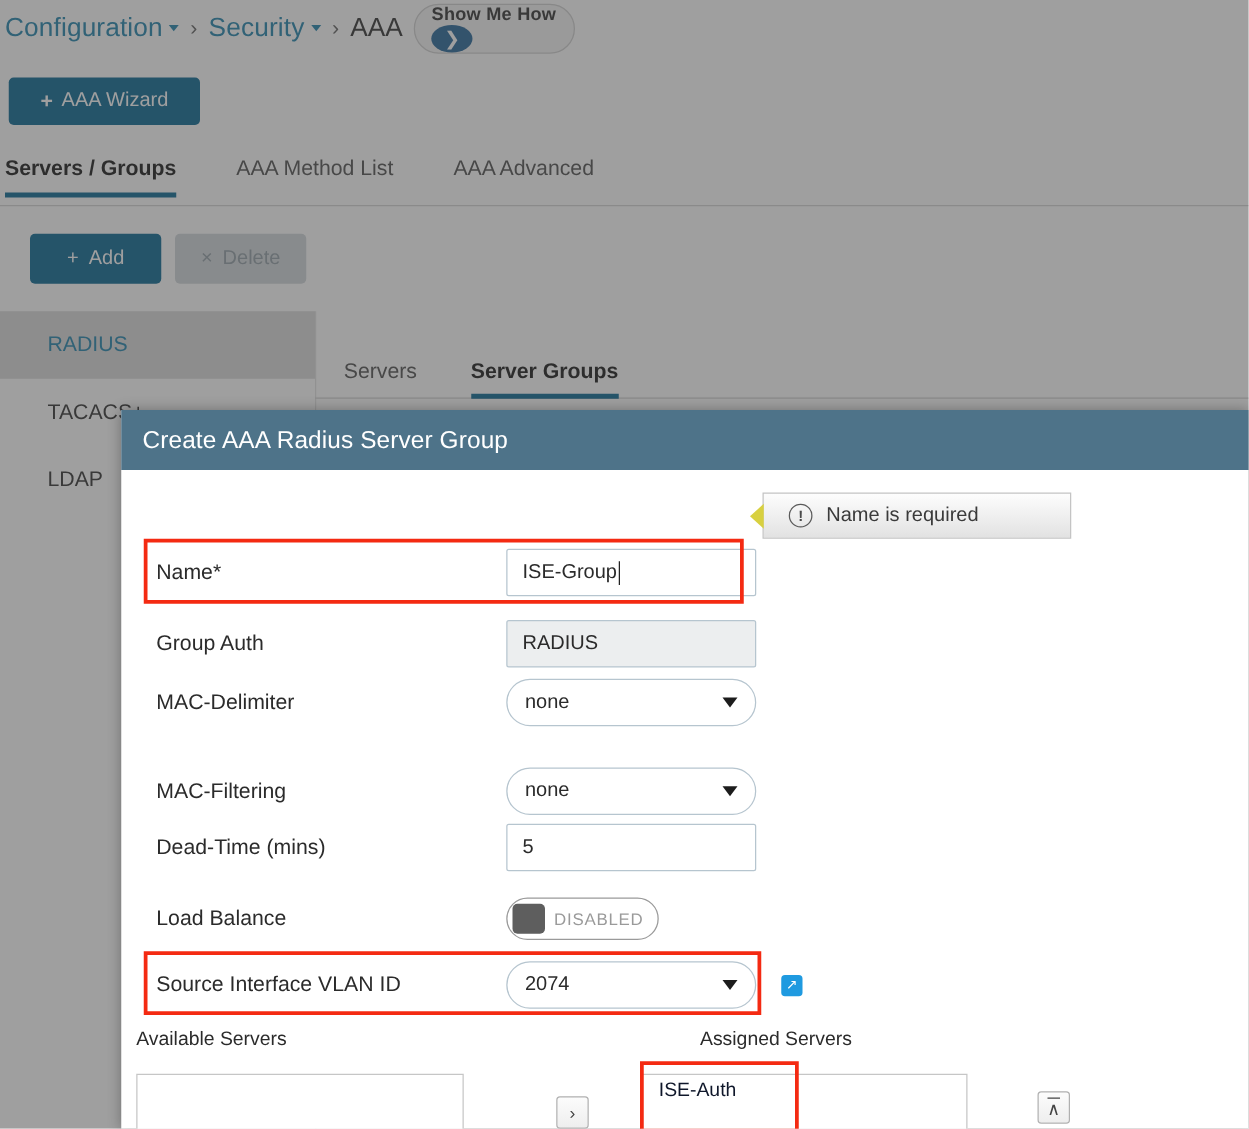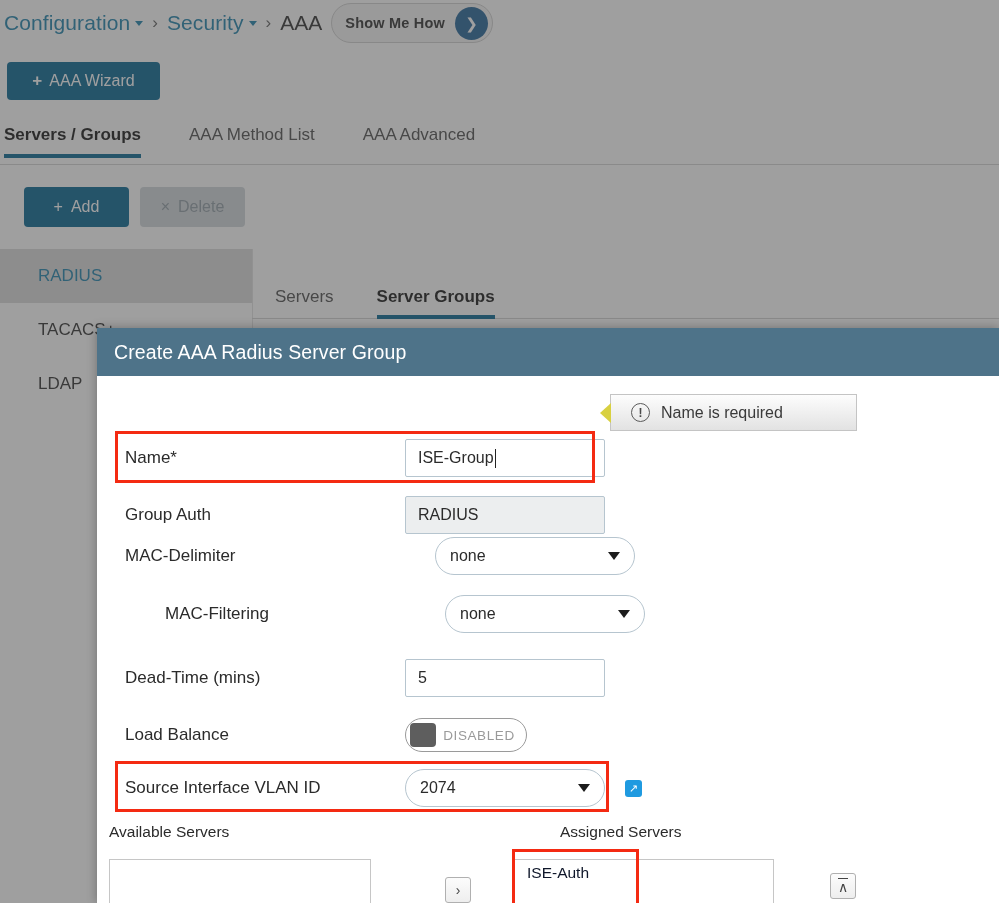--- a/index.html
+++ b/index.html
@@ -55,28 +55,28 @@
     font-size: 17px;
     margin: 0 9px;
   }
   .crumb-current {
     color: #2b2b2b;
     font-size: 21px;
   }
 
   .showmehow {
     display: inline-flex;
-    align-items: center;
     margin-left: 9px;
     height: 40px;
     border: 1px solid #cfcfcf;
     border-radius: 20px;
     background: #f4f4f4;
     padding: 0 4px 0 13px;
     box-sizing: border-box;
+    flex-direction: column;
   }
   .showmehow-label {
     font-size: 14.5px;
     font-weight: bold;
     color: #2b2b2b;
     letter-spacing: 0.2px;
     margin-right: 10px;
     white-space: nowrap;
   }
   .showmehow-circle {
@@ -499,29 +499,29 @@
           <span>ISE-Group</span>
             <span class="caret-bar"></span>
         </div>
       </div>
 
       <div class="frow" style="top:119px;">
         <div class="flabel">Group Auth</div>
         <div class="finput readonly">RADIUS</div>
       </div>
 
-      <div class="frow" style="top:160px;justify-content:space-between;">
+      <div class="frow" style="top:166px;">
         <div class="flabel">MAC-Delimiter</div>
         <div class="fselect">
           <span class="sel-val">none</span>
           <span class="sel-arrow"></span>
         </div>
       </div>
 
-      <div class="frow" style="top:218px;margin-left:40px;">
+      <div class="frow" style="top:237px;">
         <div class="flabel">MAC-Filtering</div>
         <div class="fselect">
           <span class="sel-val">none</span>
           <span class="sel-arrow"></span>
         </div>
       </div>
 
       <div class="frow" style="top:282px;">
         <div class="flabel">Dead-Time (mins)</div>
         <div class="finput">5</div>

